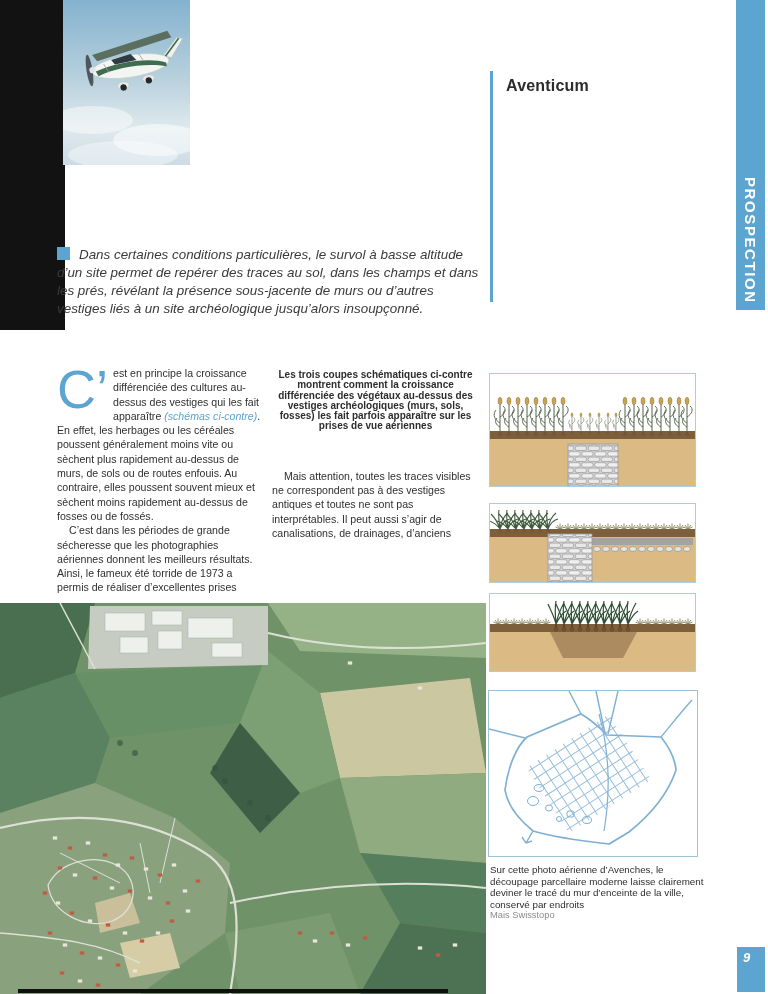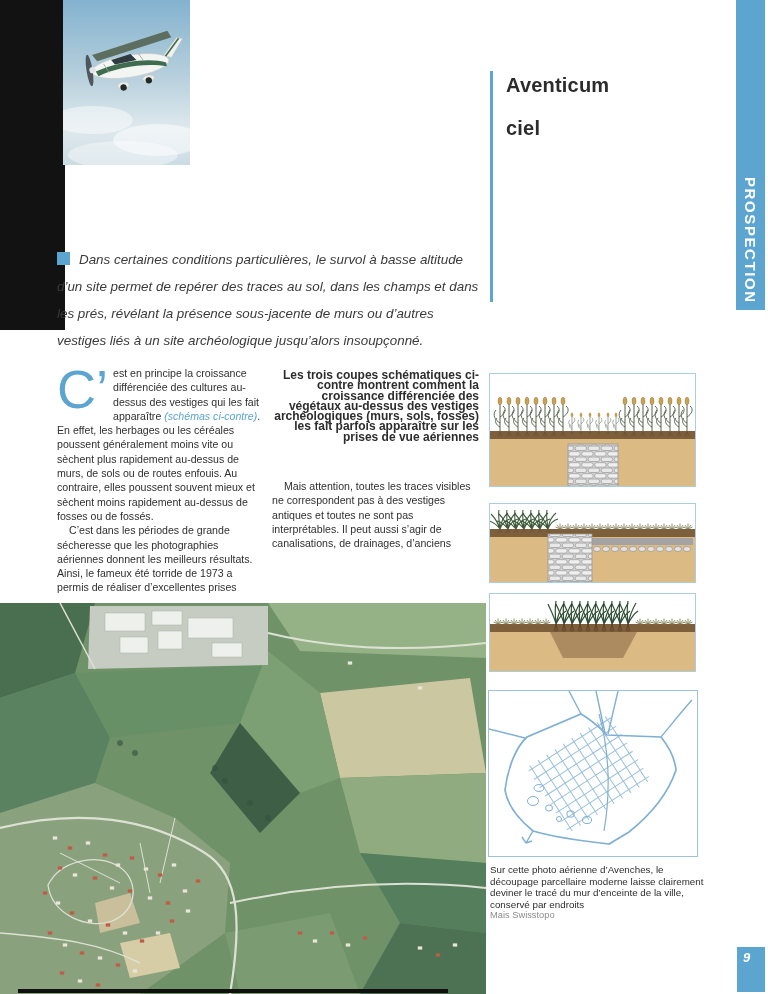--- a/index.html
+++ b/index.html
@@ -13,40 +13,40 @@
   .band span{position:absolute;bottom:6px;left:50%;transform:translateX(-50%);
              writing-mode:vertical-rl;color:#fff;font-weight:bold;font-size:15px;
              letter-spacing:1.6px;white-space:nowrap;}
   .pagebox{left:737px;top:947px;width:28px;height:45px;background:#5ca5d0;
            color:#fff;font-size:13px;font-weight:bold;font-style:italic;
            padding:3px 0 0 6px;box-sizing:border-box;}
   .bottom-strip{left:18px;top:989px;width:430px;height:4px;background:#101010;}
 
   
   .title-rule{left:490px;top:71px;width:3px;height:231px;background:#5ca5d0;}
-  .title{left:506px;top:64px;font-size:20px;font-weight:600;color:#2c2c2c;
+  .title{left:506px;top:64px;font-size:16px;font-weight:600;color:#2c2c2c;
          line-height:43px;letter-spacing:.2px;}
 
   
   .intro{left:57px;top:246px;width:424px;font-style:italic;font-size:13.4px;
-         line-height:27px;color:#3a3a3a;}
+         line-height:18px;color:#3a3a3a;}
   .intro .sq{display:inline-block;width:13px;height:13px;background:#5ca5d0;
              margin-right:9px;vertical-align:-1px;}
 
   
   .col{font-size:10.6px;line-height:14.3px;color:#2f2f2f;}
   .col p{margin:0;}
   .col1{left:57px;top:366px;width:206px;}
   .col2{left:272px;top:370px;width:207px;}
   .dropcap{float:left;font-size:54px;line-height:40px;color:#5ca5d0;
            margin:3px 5px 0 0;font-weight:500;}
   .indent{text-indent:12px;}
   .blue-it{color:#5ca5d0;font-style:italic;}
-  .caption-right{font-weight:bold;font-size:12px;line-height:10.3px;
-                 text-align:right;color:#2d2d2d;margin-bottom:37px;}
+  .caption-right{font-weight:bold;font-size:10px;line-height:10.3px;
+                 text-align:center;color:#2d2d2d;margin-bottom:37px;}
   .it{font-style:italic;}
 
   
   .panel{border:1px solid #a9cee1;background:#fff;box-sizing:border-box;}
   .panel1{left:489px;top:373px;width:207px;height:114px;}
   .panel2{left:489px;top:503px;width:207px;height:80px;}
   .panel3{left:489px;top:593px;width:207px;height:79px;}
   .map{left:488px;top:690px;width:210px;height:167px;border:1px solid #9cc3da;
        background:#fff;box-sizing:border-box;}
   .map-caption{left:490px;top:864px;width:218px;font-size:9.8px;line-height:11.7px;
@@ -93,21 +93,20 @@
           <ellipse cx="72" cy="28" rx="6" ry="3.4" fill="#e9ebe8" stroke="#b9c0ba" stroke-width="0.5"></ellipse>
           <circle cx="72" cy="30" r="3.2" fill="#24282a"></circle>
         </g>
       </g>
     </svg>
   </div>
 
   <div class="abs title-rule"></div>
   <div class="abs title">
     <div>Aventicum</div>
-    <div>ciel</div>
   </div>
 
   <div class="abs band">
     <span>PROSPECTION</span>
   </div>
 
   <div class="abs intro">
     <span class="sq"></span><span>Dans certaines conditions particulières, le survol à basse altitude d’un site permet de repérer des traces au sol, dans les champs et dans les prés, révélant la présence sous-jacente de murs ou d’autres vestiges liés à un site archéologique jusqu’alors insoupçonné.</span>
   </div>
 

